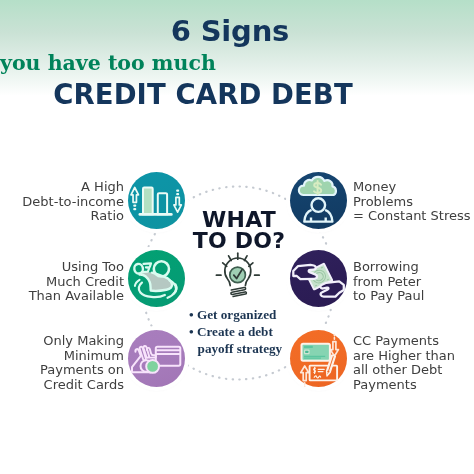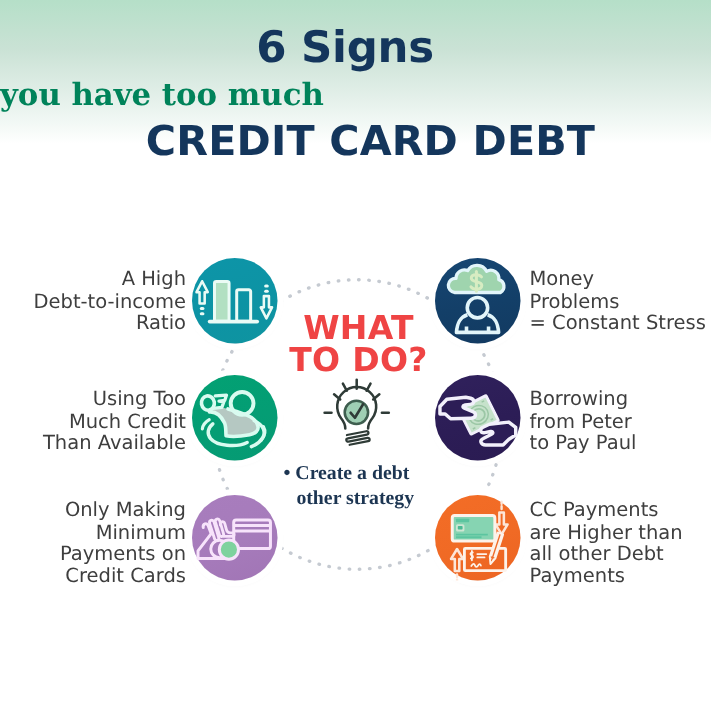--- a/index.html
+++ b/index.html
@@ -5,39 +5,39 @@
   html,body{margin:0;padding:0;}
   body{width:474px;height:474px;background:#fff;font-family:"Liberation Sans",sans-serif;overflow:hidden;}
   #page{position:relative;width:474px;height:474px;background:#fff;overflow:hidden;}
   #header{position:absolute;left:0;top:0;width:474px;height:126px;
           background:linear-gradient(180deg,#b5dfc8 0%,#cae2d5 26%,#e4f0ea 52%,#f3f9f6 66%,#ffffff 76%,#ffffff 100%);}
   .t1{position:absolute;left:0;top:17px;width:460px;text-align:center;
       font-family:"DejaVu Sans",sans-serif;font-weight:bold;font-size:29px;color:#14365c;letter-spacing:-0.2px;line-height:1;}
   .t2{position:absolute;left:0;top:53px;width:474px;text-align:left;
       font-family:"DejaVu Serif",serif;font-weight:bold;font-size:20.5px;color:#00835a;line-height:1;}
   .t3{position:absolute;left:0;top:81px;width:406px;text-align:center;
-      font-family:"DejaVu Sans",sans-serif;font-weight:bold;font-size:27.5px;color:#14365c;letter-spacing:0.1px;line-height:1;padding-left:44px;}
+      font-family:"DejaVu Sans",sans-serif;font-weight:bold;font-size:27.5px;color:#14365c;letter-spacing:0.1px;line-height:1;}
 
   
   #ring{position:absolute;left:0;top:0;width:474px;height:474px;}
 
   
   .bubble{position:absolute;width:57px;height:57px;border-radius:50%;
           box-shadow:0 0 0 4px #ffffff, 0 1px 4px rgba(30,30,60,.20);}
   .bubble svg{position:absolute;left:0;top:0;width:57px;height:57px;}
 
   
   .lbl{position:absolute;font-family:"DejaVu Sans",sans-serif;font-size:13px;
        color:#3e3e3e;line-height:14.5px;white-space:pre-line;}
   .lbl.r{text-align:right;}
   .lbl.l{text-align:left;}
 
   
   .ctr1{position:absolute;left:169px;top:209px;width:140px;text-align:center;white-space:pre;
-        font-family:"DejaVu Sans",sans-serif;font-weight:bold;font-size:22px;color:#ef4444;line-height:21px;letter-spacing:0.2px;}
+        font-family:"DejaVu Sans",sans-serif;font-weight:bold;font-size:22px;color:#0f172a;line-height:21px;letter-spacing:0.2px;}
   .bullets{position:absolute;left:189px;top:307px;width:130px;font-size:0;
            font-family:"Liberation Serif",serif;font-weight:bold;color:#1c3552;}
   .bullets div{white-space:pre-line;font-size:13.2px;line-height:16.8px;text-indent:-8.6px;padding-left:8.6px;}
 </style>
 </head>
 <body>
 
 <div id="page">
 
   <div id="header">
@@ -71,22 +71,23 @@
 
       <path d="M17.3 39.0 L30.2 36.5 C31.8 36.2 32.2 38.4 30.6 38.7 L17.9 41.2
                C16.3 41.5 16.7 43.7 18.3 43.4 L31.0 40.9 C32.6 40.6 33.0 42.8 31.4 43.1 L19.1 45.5"></path>
     </g>
 
     <circle cx="23.6" cy="23.9" r="7.8" fill="#9fcfb4" stroke="#3e5e4f" stroke-width="1.7"></circle>
     <path d="M19.8 24.2 L22.6 27.5 L28.0 18.6" fill="none" stroke="#2f3b37" stroke-width="1.8" stroke-linecap="round" stroke-linejoin="round"></path>
   </svg>
 
   <div class="bullets">
+    <div>• Get organized</div>
     <div>• Create a debt
-other strategy</div>
+payoff strategy</div>
   </div>
 
   <div class="lbl r" style="right:350px;top:180px;width:180px">A High
 Debt-to-income
 Ratio</div>
   <div class="bubble" id="b1" style="left:128px;top:172px;background:linear-gradient(160deg,#0d95a8 0%,#0d93a4 55%,#0f94a0 100%)">
     <svg viewBox="0 0 57 57">
       <g fill="#eafbf6">
 
         <path d="M16.2 15.6 h7.3 a1.2 1.2 0 0 1 1.2 1.2 v25.4 h-9.7 v-25.4 a1.2 1.2 0 0 1 1.2 -1.2 z" fill="#b2e0c2" stroke="#ebfbf5" stroke-width="2.0"></path>

